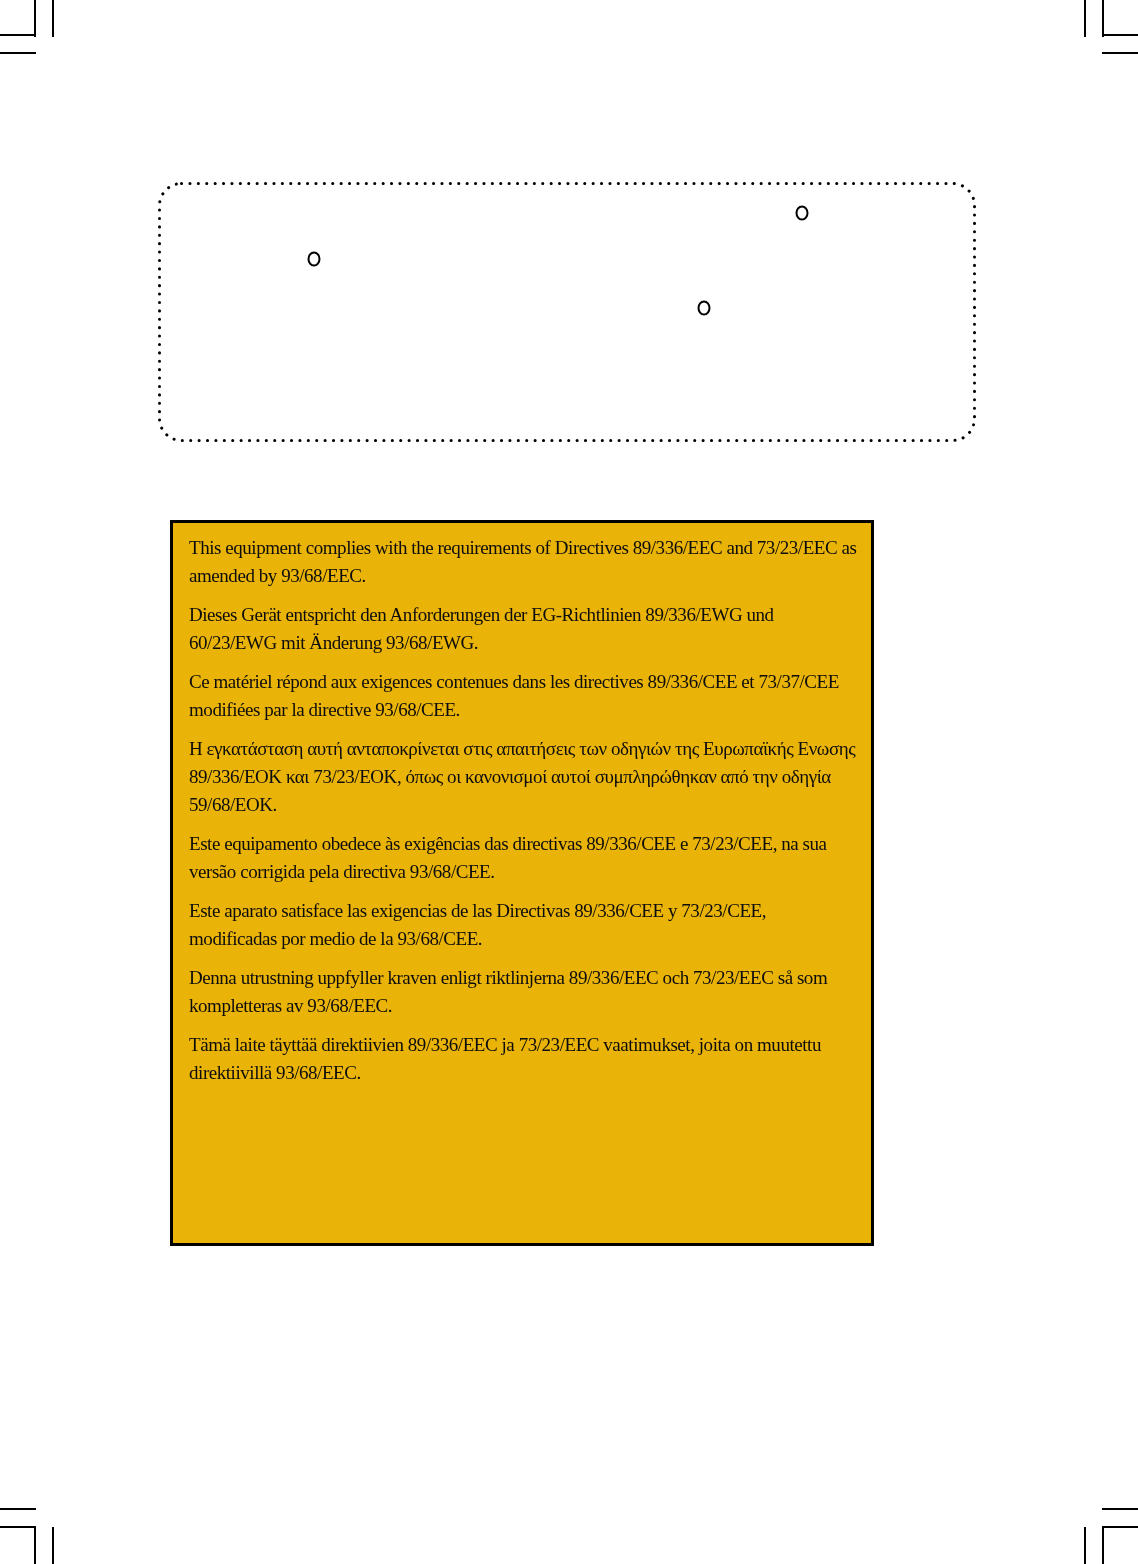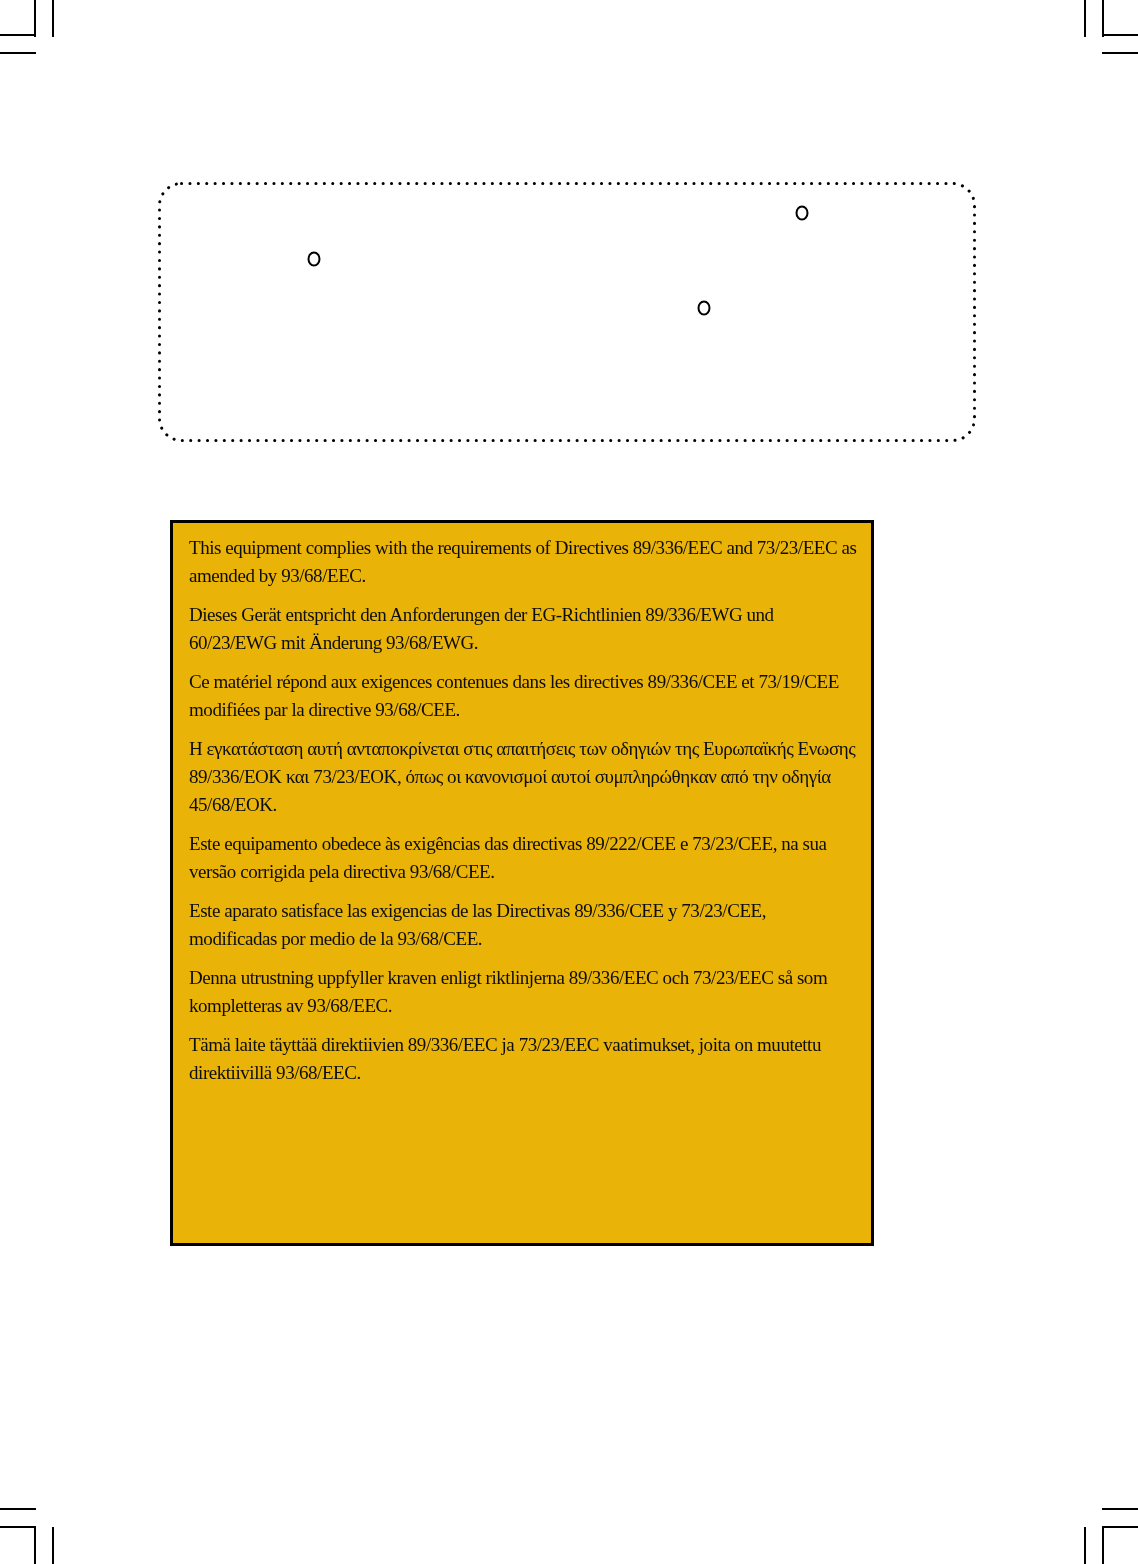--- a/index.html
+++ b/index.html
@@ -100,19 +100,19 @@
     <ellipse cx="644" cy="31" rx="5.5" ry="6.5" fill="none" stroke="#000000" stroke-width="2"></ellipse>
     <ellipse cx="156" cy="77" rx="5.5" ry="6.5" fill="none" stroke="#000000" stroke-width="2"></ellipse>
     <ellipse cx="546" cy="126" rx="5.5" ry="6.5" fill="none" stroke="#000000" stroke-width="2"></ellipse>
   </svg>
 </div>
 
 <div class="compliance-box">
 
 <p>This equipment complies with the requirements of Directives 89/336/EEC and 73/23/EEC as amended by 93/68/EEC.</p>
     <p>Dieses Gerät entspricht den Anforderungen der EG-Richtlinien 89/336/EWG und 60/23/EWG mit Änderung 93/68/EWG.</p>
-    <p>Ce matériel répond aux exigences contenues dans les directives 89/336/CEE et 73/19/CEE modifiées par la directive 93/68/CEE.</p>
-    <p>Η εγκατάσταση αυτή ανταποκρίνεται στις απαιτήσεις των οδηγιών της Ευρωπαϊκής Ενωσης 89/336/ΕΟΚ και 73/23/ΕΟΚ, όπως οι κανονισμοί αυτοί συμπληρώθηκαν από την οδηγία 45/68/ΕΟΚ.</p>
-    <p>Este equipamento obedece às exigências das directivas 89/222/CEE e 73/23/CEE, na sua versão corrigida pela directiva 93/68/CEE.</p>
+    <p>Ce matériel répond aux exigences contenues dans les directives 89/336/CEE et 73/37/CEE modifiées par la directive 93/68/CEE.</p>
+    <p>Η εγκατάσταση αυτή ανταποκρίνεται στις απαιτήσεις των οδηγιών της Ευρωπαϊκής Ενωσης 89/336/ΕΟΚ και 73/23/ΕΟΚ, όπως οι κανονισμοί αυτοί συμπληρώθηκαν από την οδηγία 59/68/ΕΟΚ.</p>
+    <p>Este equipamento obedece às exigências das directivas 89/336/CEE e 73/23/CEE, na sua versão corrigida pela directiva 93/68/CEE.</p>
     <p>Este aparato satisface las exigencias de las Directivas 89/336/CEE y 73/23/CEE, modificadas por medio de la 93/68/CEE.</p>
     <p>Denna utrustning uppfyller kraven enligt riktlinjerna 89/336/EEC och 73/23/EEC så som kompletteras av 93/68/EEC.</p>
     <p>Tämä laite täyttää direktiivien 89/336/EEC ja 73/23/EEC vaatimukset, joita on muutettu direktiivillä 93/68/EEC.</p>
   </div>
 
 </body></html>

